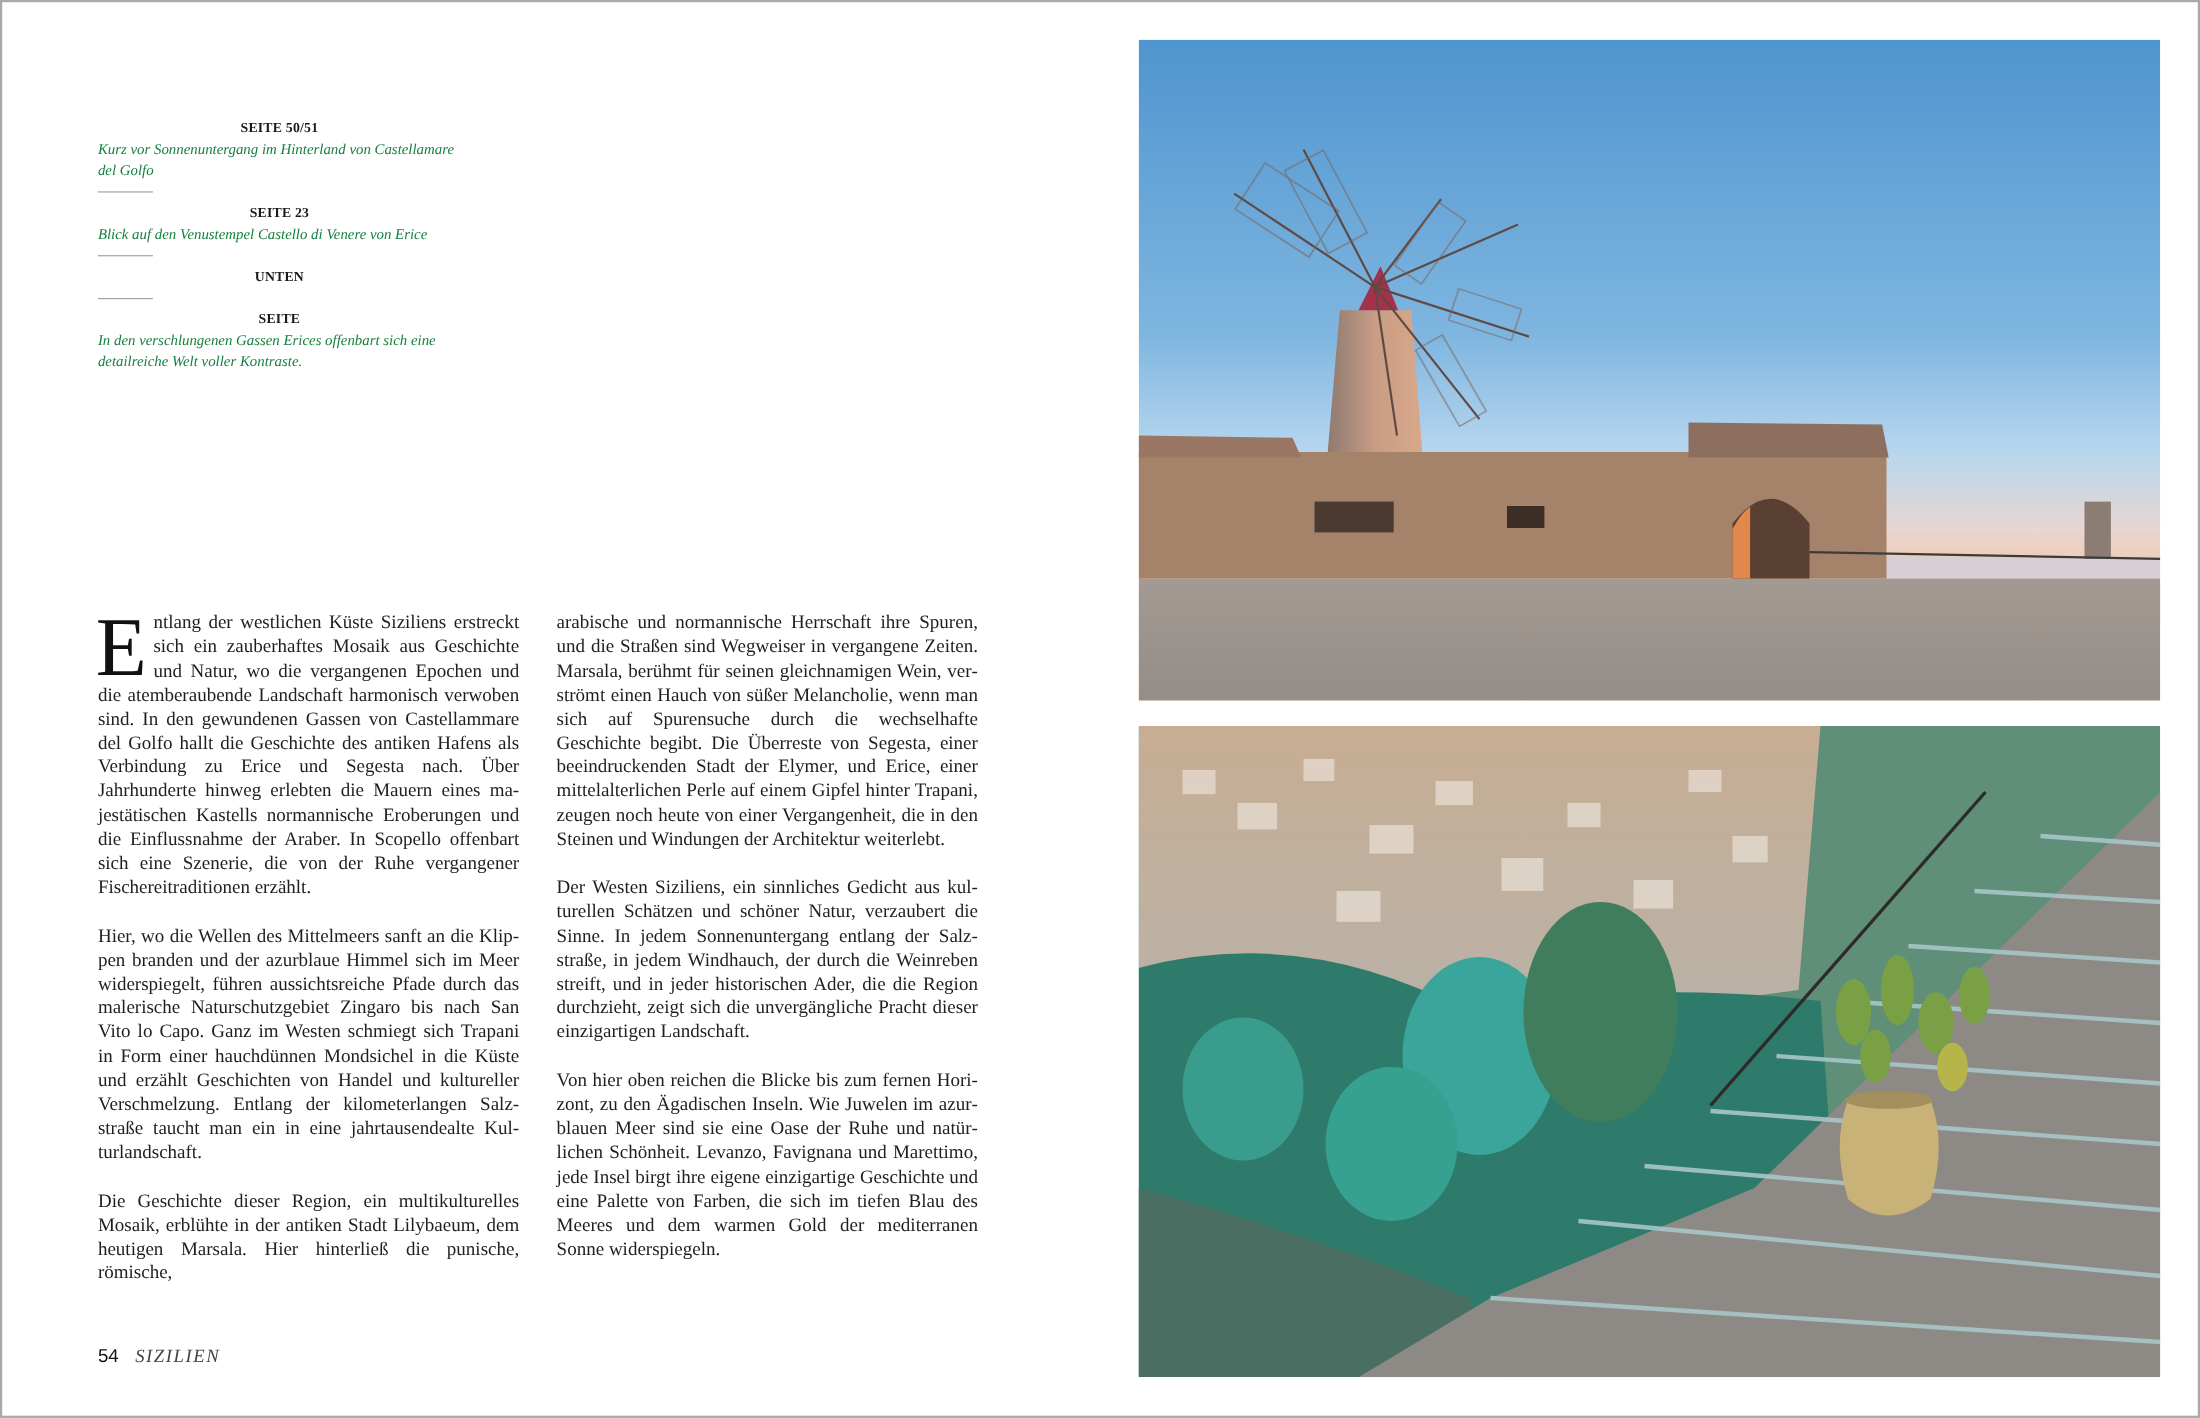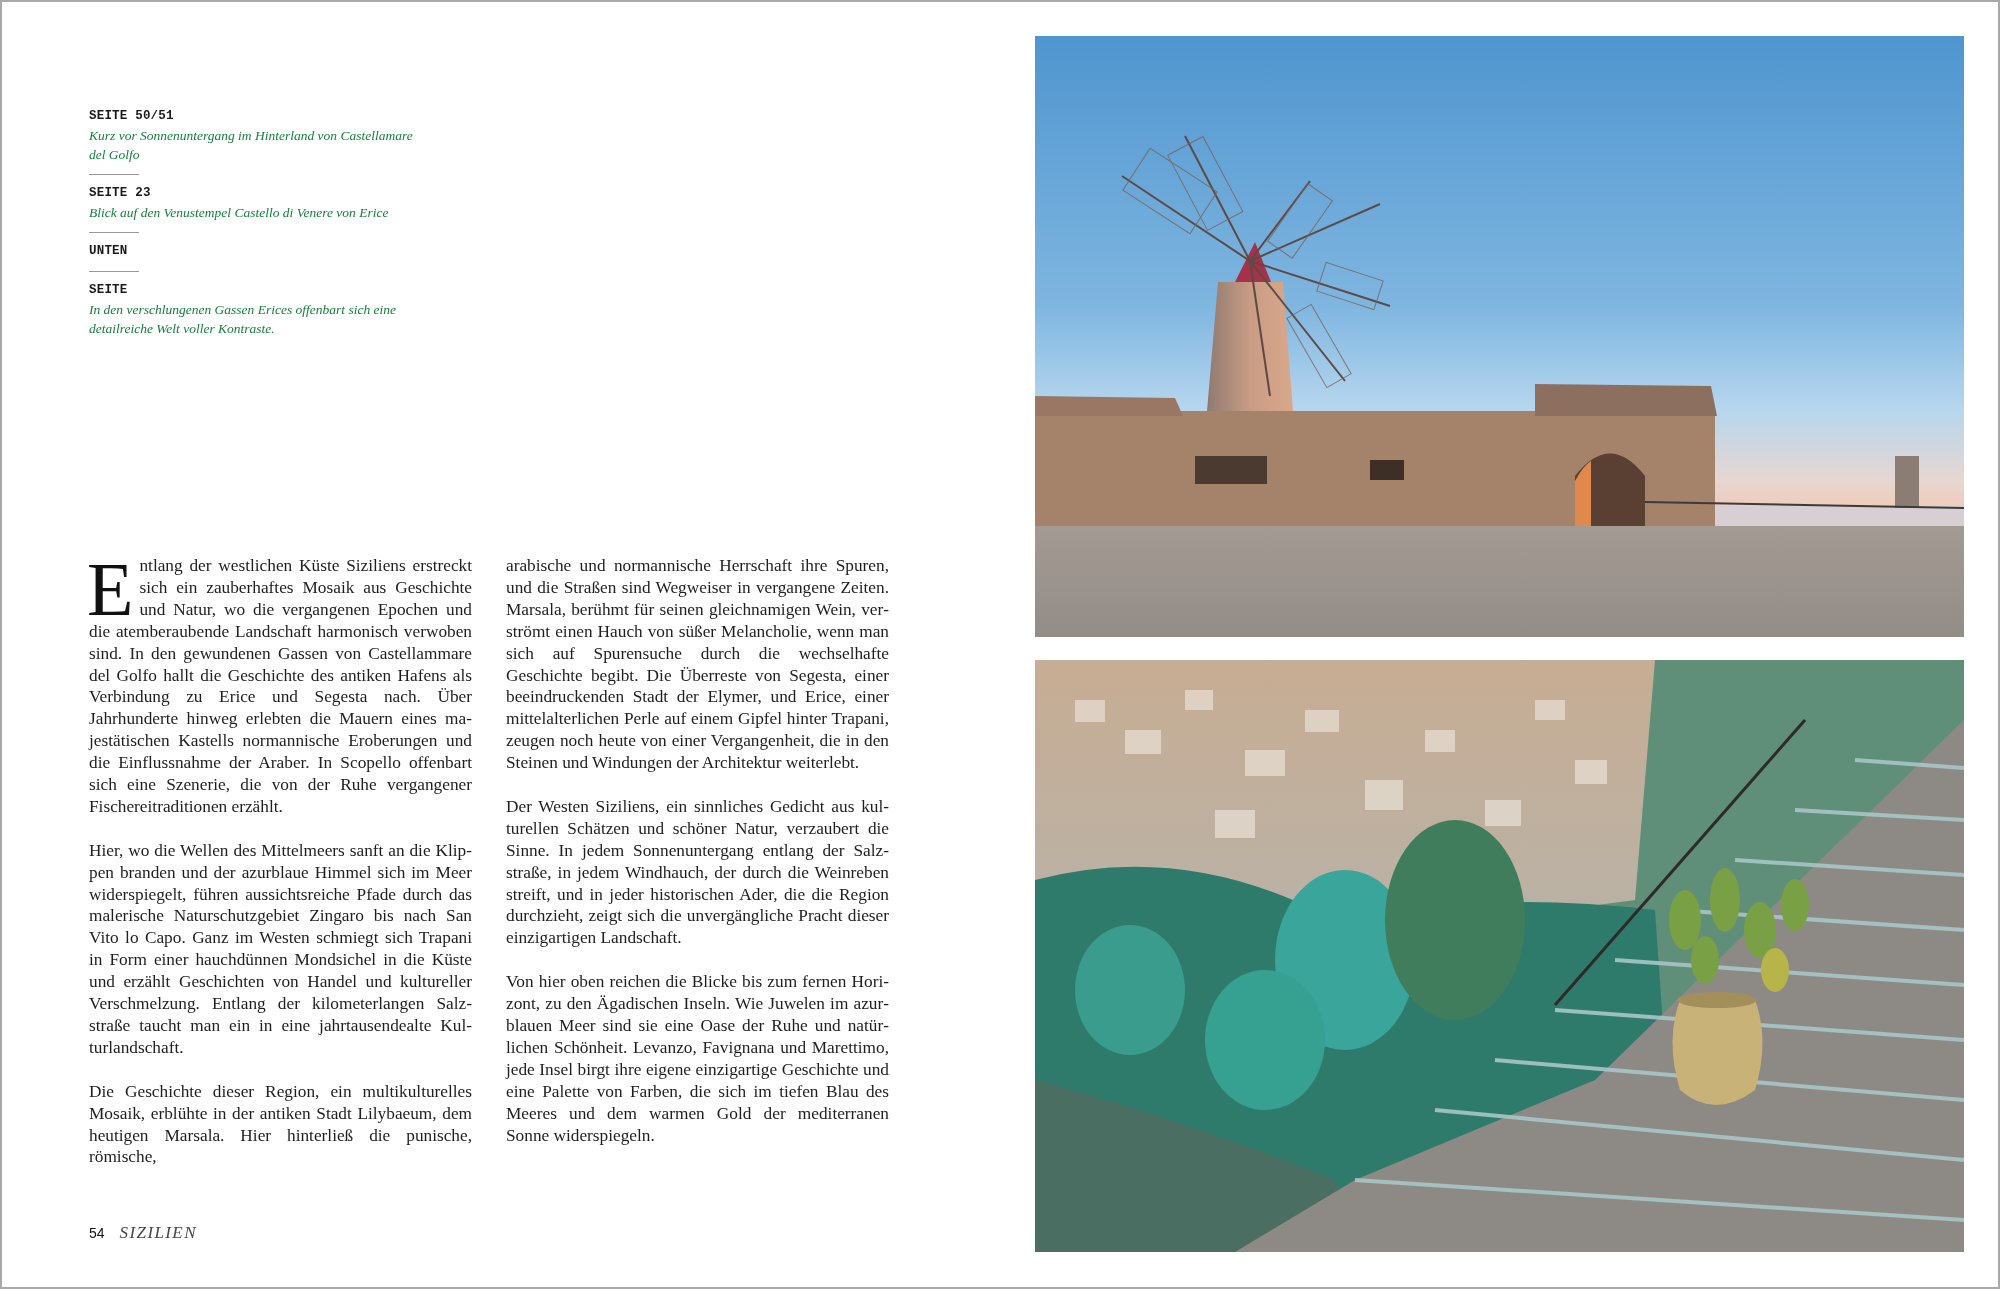--- a/index.html
+++ b/index.html
@@ -10,23 +10,23 @@
     color:#1e1e1e;
   }
   .page-border {
     position:absolute; left:0; top:0; width:1996px; height:1285px;
     border:2px solid #a9a9a9; pointer-events:none;
   }
   
   .captions { position:absolute; left:89px; top:107px; width:330px; }
   .cap-group { margin:0; }
   .cap-label {
-    font-family:Liberation Mono, monospace;
+    font-family:Liberation Serif, serif;
     font-size:12.5px; font-weight:bold; letter-spacing:0.2px;
-    color:#1a1a1a; line-height:19px; height:19px;
+    color:#1a1a1a; line-height:19px; height:19px;text-align:center;
   }
   .cap-text {
     font-style:italic; font-size:13.5px; line-height:19px; color:#15803d;
   }
   .cap-divider {
     width:50px; height:0; border-top:1.5px solid #9a9a9a;
     margin:10px 0 9px 0;
   }
 
   
@@ -41,21 +41,21 @@
   .col p:last-child { margin-bottom:0; }
   .dropcap {
     float:left; font-size:76px; line-height:62px;
     margin:3px 6px -4px -2px; font-weight:normal; color:#111;
   }
 
   
   .footer { position:absolute; left:89px; top:1223px; display:flex; align-items:baseline; }
   .folio {
     font-family:"Liberation Sans","DejaVu Sans",sans-serif;
-    font-size:14px; color:#111; margin-right:15px;
+    font-size:17px; color:#111; margin-right:15px;
   }
   .running-head {
     font-style:italic; font-size:17px; letter-spacing:1.4px; color:#444;
   }
 
   
   .photo { position:absolute; overflow:hidden; }
   .photo-top { left:1035px; top:36px; width:929px; height:601px; }
   .photo-bottom { left:1035px; top:660px; width:929px; height:592px; }
   .photo svg { display:block; width:100%; height:100%; }

